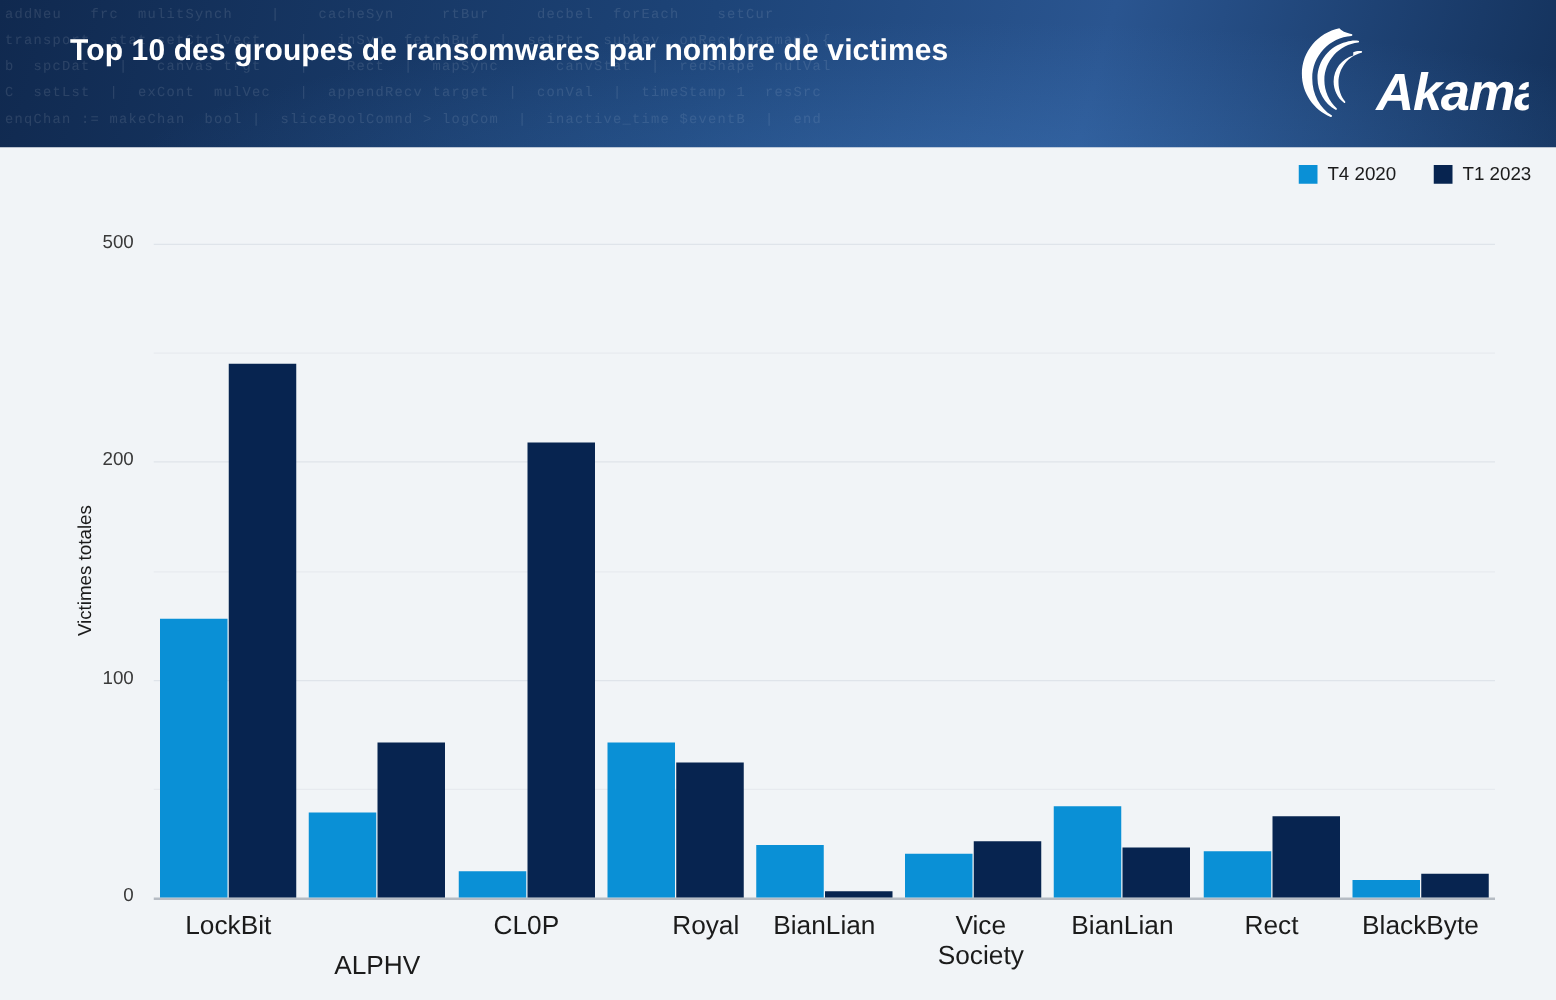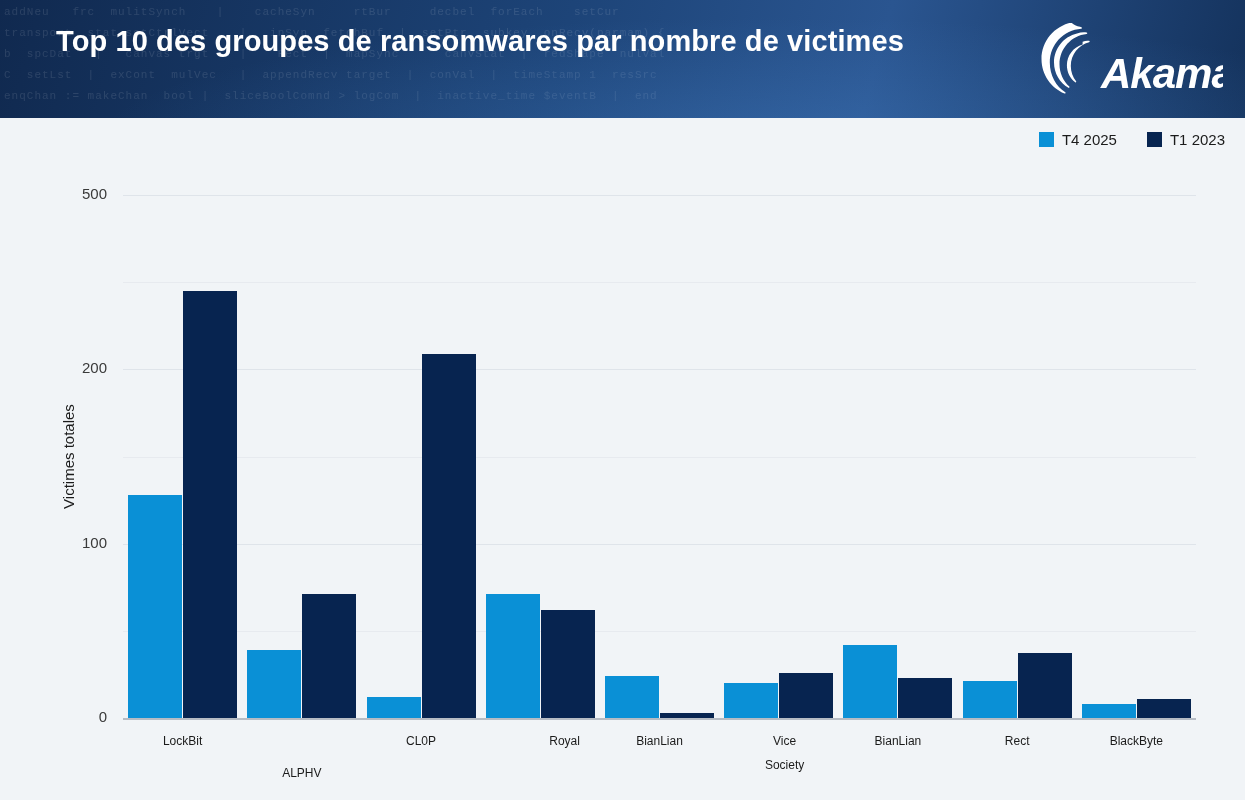--- a/index.html
+++ b/index.html
@@ -40,21 +40,21 @@
     inset: 0;
     background: radial-gradient(ellipse at 62% 120%, rgba(70,130,200,0.35) 0%, rgba(16,41,79,0) 62%);
   }
   .header-text {
     position: absolute;
     left: 56px;
     top: 24px;
   }
   .header-title {
     color: #ffffff;
-    font-size: 29px;
+    font-size: 24px;
     font-weight: bold;
     letter-spacing: 0.1px;
     line-height: 34px;
     margin: 0;
     white-space: nowrap;
     text-align: right;
   }
   .header-subtitle {
     color: #eef2f7;
     font-size: 18px;
@@ -147,21 +147,21 @@
 
   .bar {
     position: absolute;
     bottom: 0;
   }
   .bar.q4 { background: #0a90d6; }
   .bar.q1 { background: #072450; }
 
   .x-tick-label {
     position: absolute;
-    font-size: 12px;
+    font-size: 21px;
     color: #1b1b1b;
     text-align: center;
     line-height: 24px;
     white-space: pre-line;
   }
 </style>
 </head>
 <body>
 
 <div class="header">
@@ -186,21 +186,21 @@
       </g>
     </svg>
   </div>
 </div>
 
 <div class="chart-panel">
 
   <div class="legend">
     <div class="legend-item">
       <span class="legend-swatch" style="background: rgb(10, 144, 214);"></span>
-      <span class="legend-label">T4 2025</span>
+      <span class="legend-label">T4 2020</span>
     </div>
     <div class="legend-item">
       <span class="legend-swatch" style="background: rgb(7, 36, 80);"></span>
       <span class="legend-label">T1 2023</span>
     </div>
   </div>
 
   <div class="plot" id="plot">
     <div class="y-axis-title" id="y-axis-title" style="left: 60px; top: 600px; transform: rotate(-90deg); transform-origin: left top; width: 523px; text-align: center; padding-top: 0px;">Victimes totales</div>
   <div class="gridline minor" style="left: 123px; width: 1073px; top: 512.833px;"></div>

